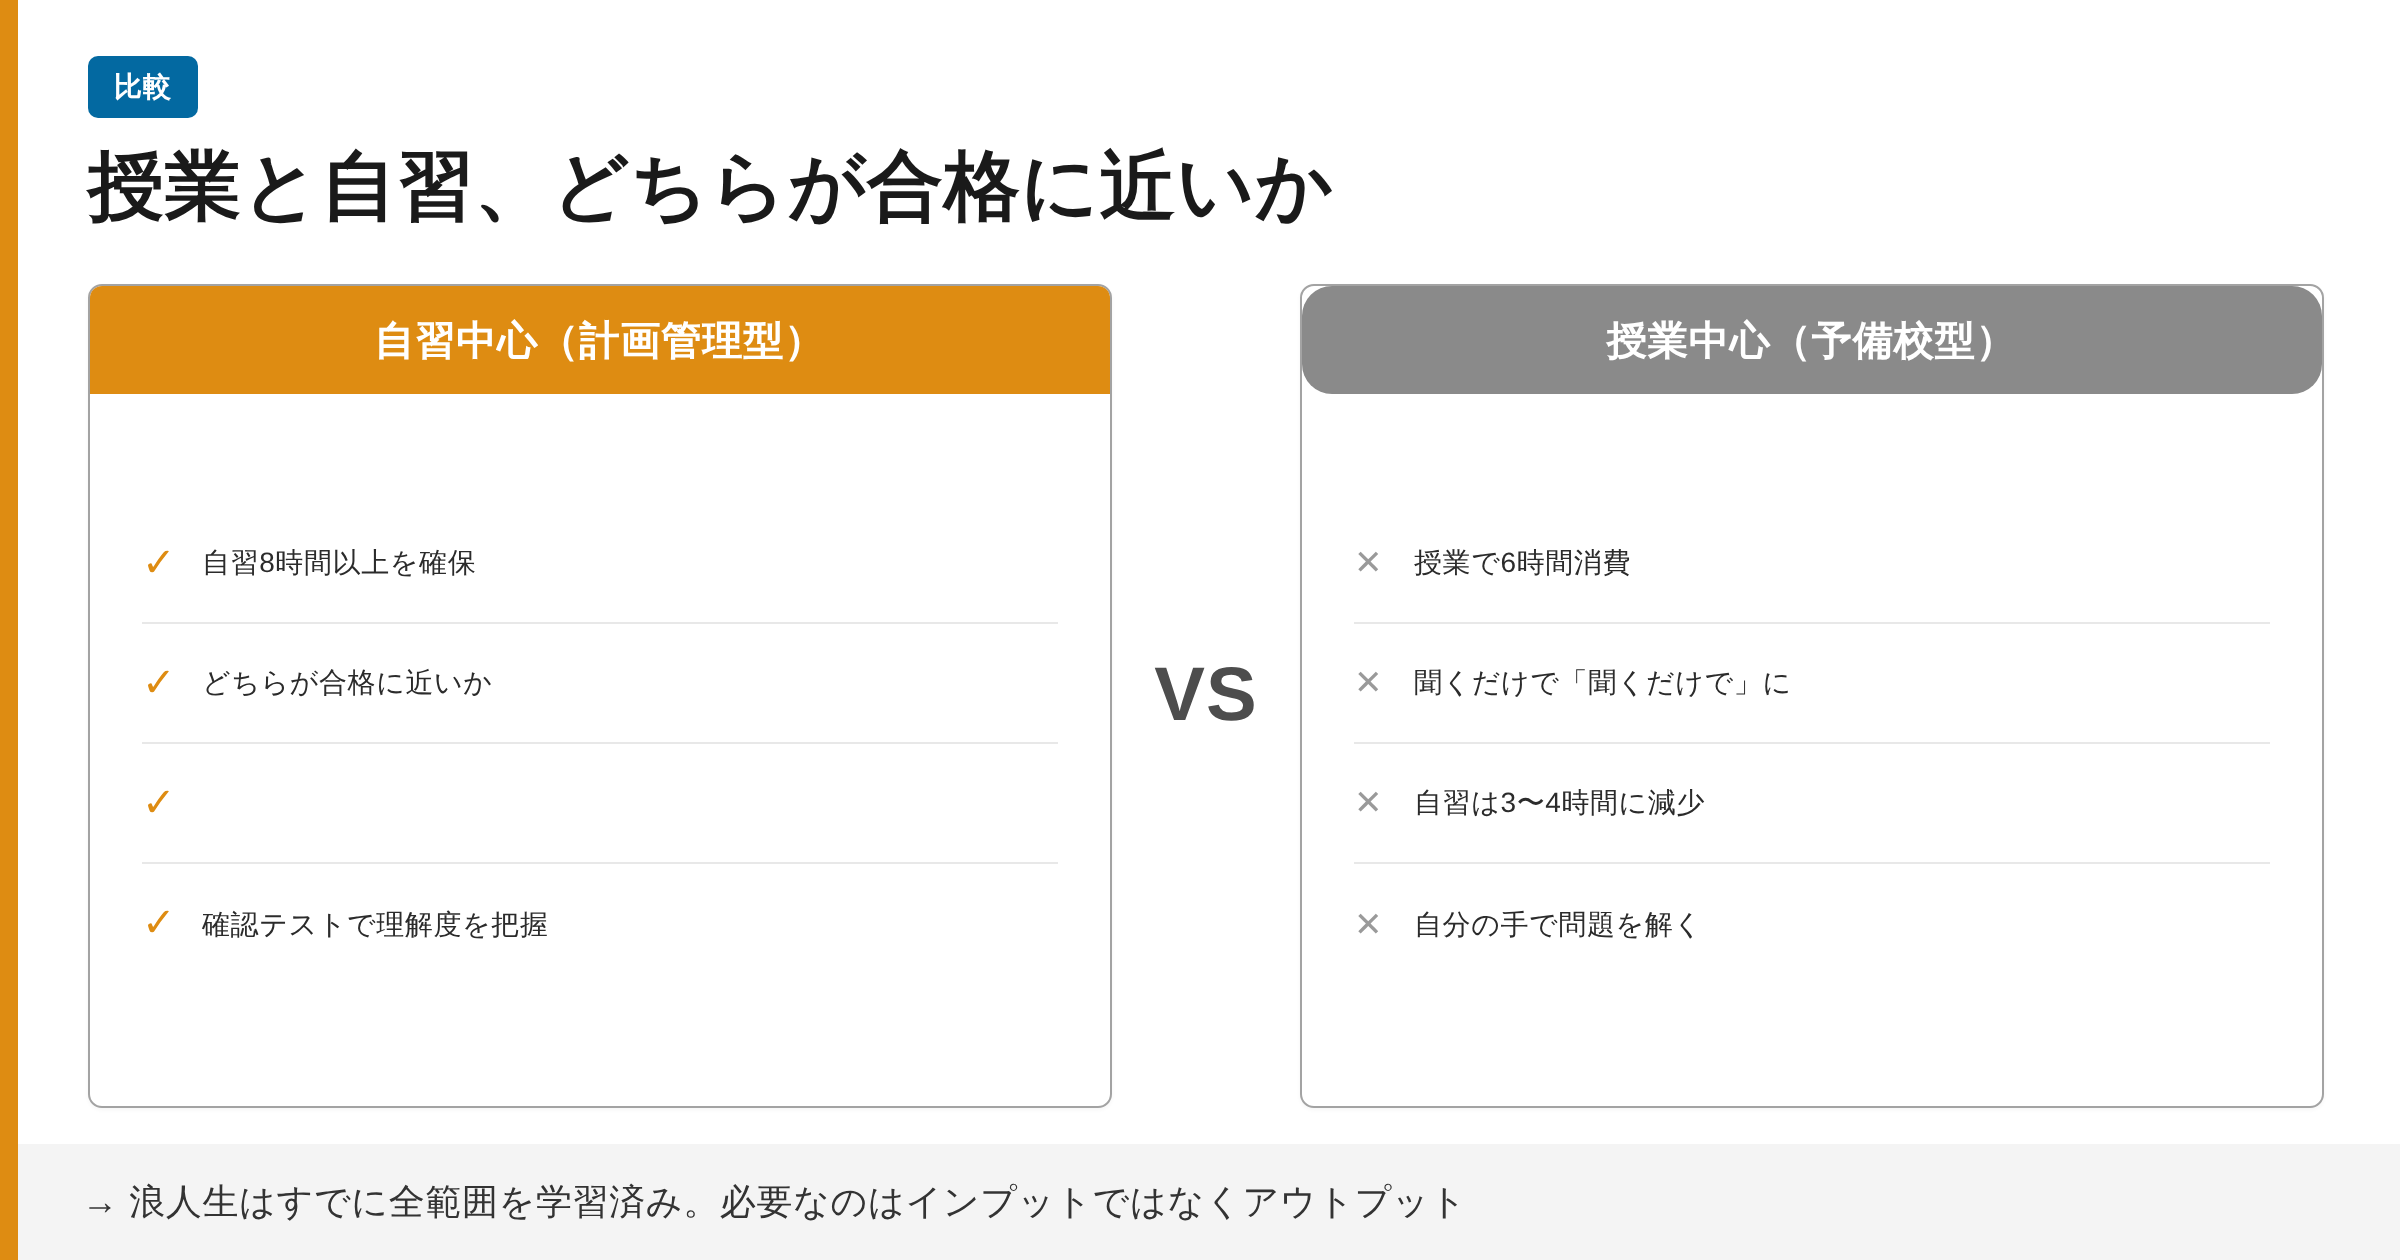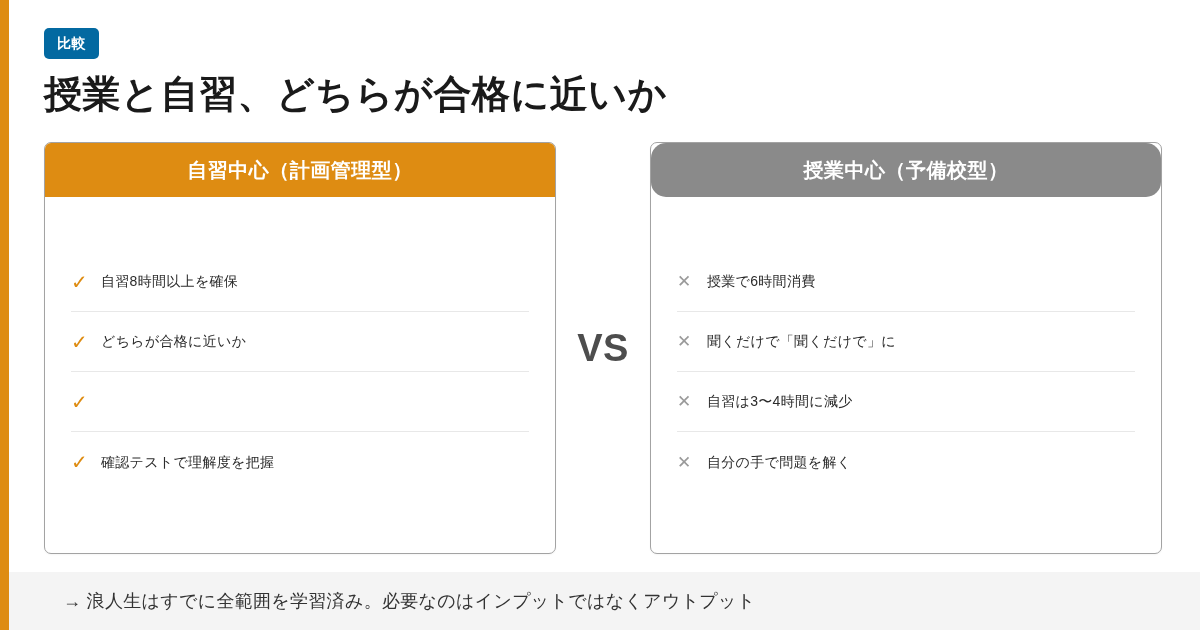--- a/index.html
+++ b/index.html
@@ -159,21 +159,21 @@
     position: absolute;
     left: 0;
     top: 572px;
     width: 1200px;
     height: 58px;
     background: #f4f4f4;
     display: flex;
     align-items: center;
   }
   .footer-text {
-    margin-left: 63px;
+    margin-left: 41px;
     font-size: 18px;
     color: #333333;
     letter-spacing: 0.3px;
   }
 </style>
 </head>
 <body>
 
 <div class="slide">
 

